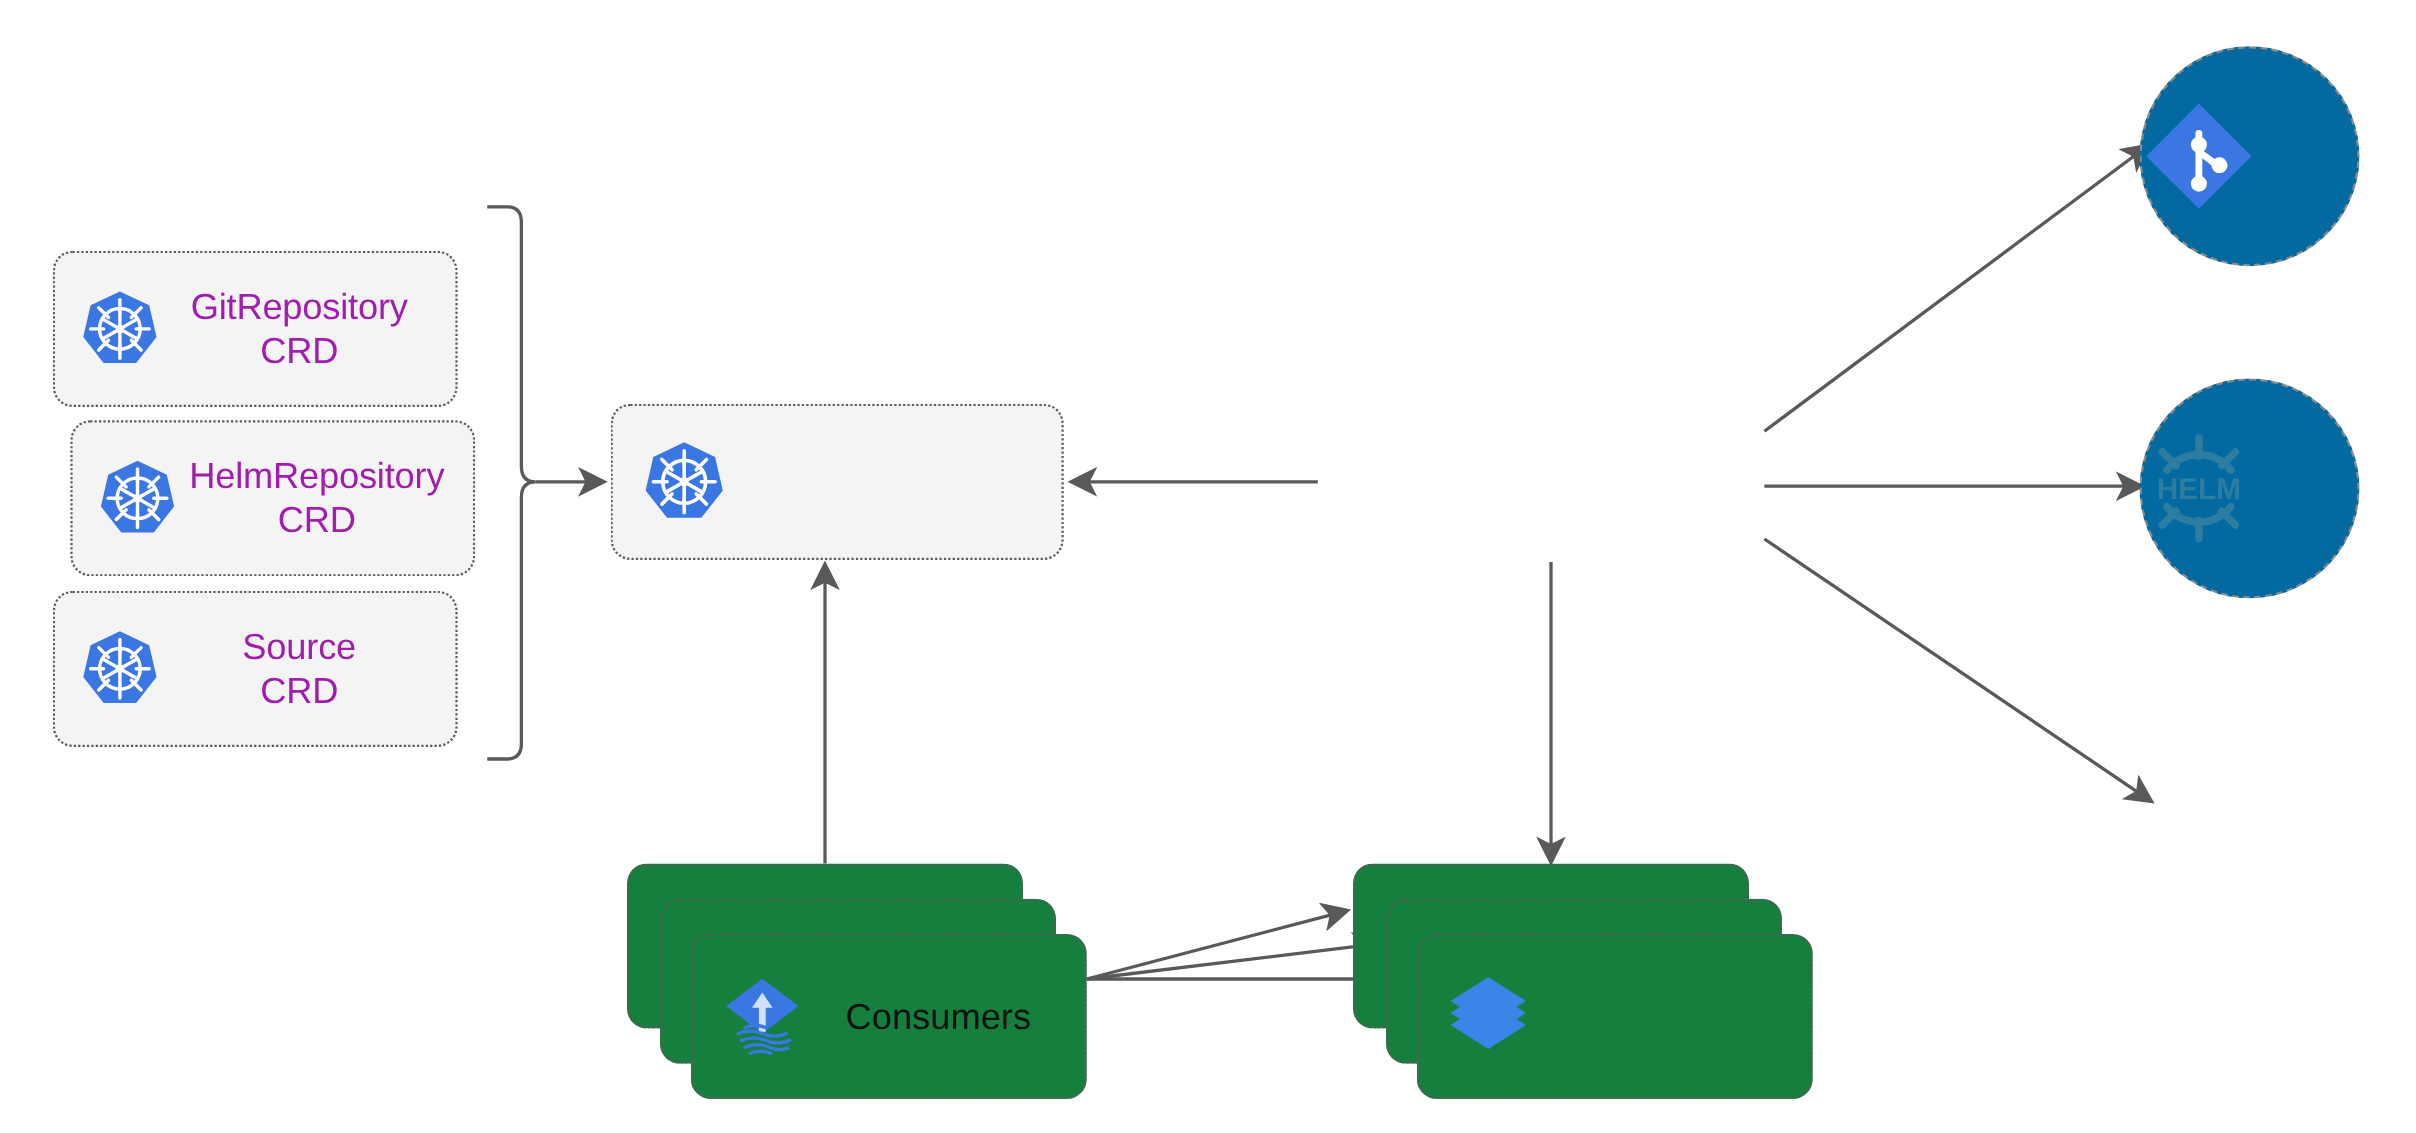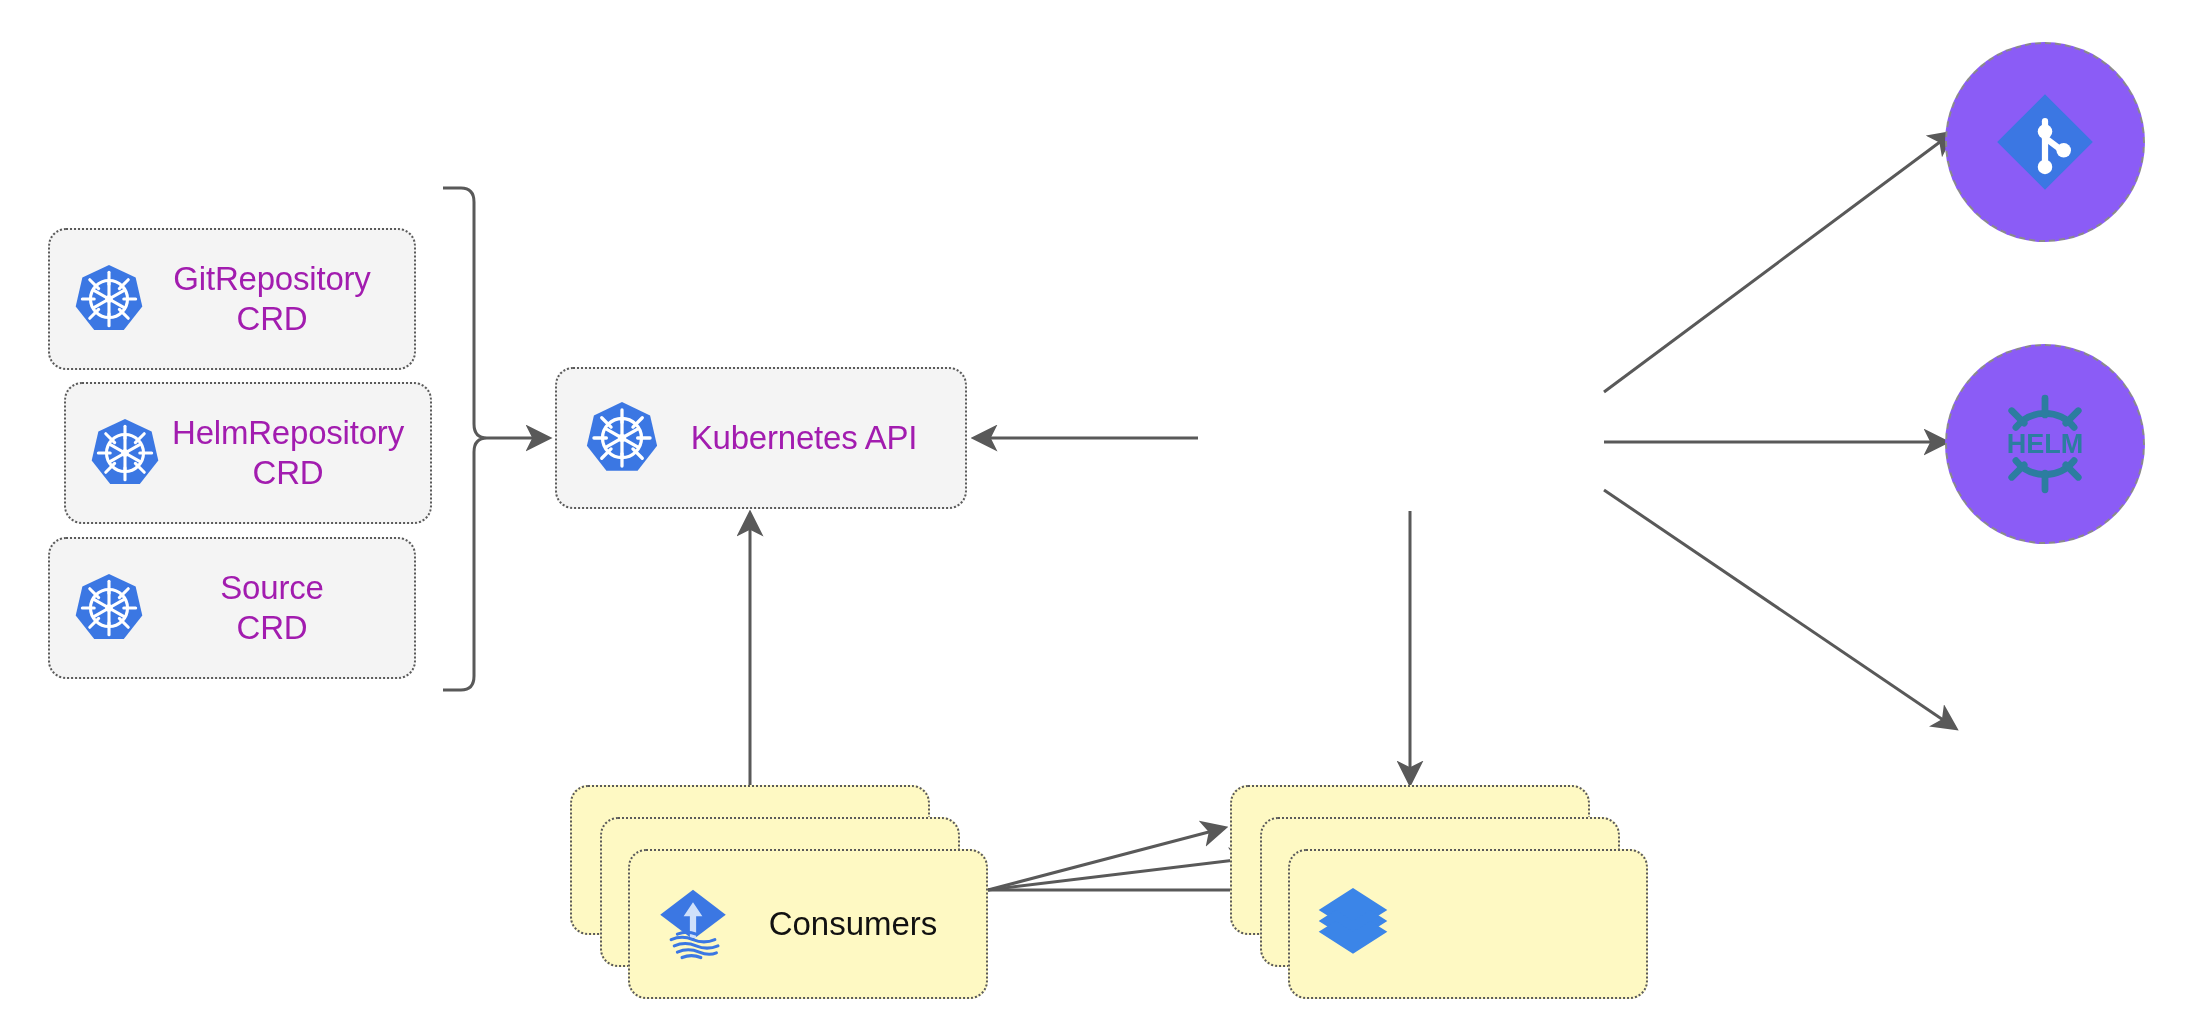--- a/index.html
+++ b/index.html
@@ -46,21 +46,21 @@
   
   .srcctl{left:1200px;top:366px;width:402px;height:143px;padding:0 14px 0 28px;}
   .srcctl .icon{width:80px;height:80px;}
   .srcctl .label{flex:1 1 auto;text-align:center;}
 
   
   .stack{position:absolute;}
   .stack .sheet{
     position:absolute;
     box-sizing:border-box;
-    background:#fef9c3;
+    background:#15803d;
     border:2px dotted #5a5a5a;
     border-radius:18px;
     width:360px;height:150px;
   }
   .stack .sheet.s1{left:0px;  top:0px;}
   .stack .sheet.s2{left:30px; top:32px;}
   .stack .sheet.s3{left:58px; top:64px;
     display:flex;align-items:center;justify-content:flex-start;
     padding:0 12px 0 24px;}
   .stack .sheet.s3 .icon{flex:0 0 auto;width:78px;height:78px;}
@@ -68,22 +68,22 @@
     flex:1 1 auto;text-align:center;color:#111;font-size:33px;line-height:1.2;
   }
 
   
   .circle{
     position:absolute;
     width:200px;height:200px;
     box-sizing:border-box;
     border:2px dashed #8a8a8a;
     border-radius:50%;
-    background:#8b5cf6;
-    display:flex;align-items:center;justify-content:center;
+    background:#0369a1;
+    display:flex;align-items:center;
   }
   .circle .icon{width:104px;height:104px;display:block;}
 
   svg.edges{position:absolute;left:0;top:0;width:2196px;height:1030px;pointer-events:none;}
 </style>
 </head>
 <body>
 
 <div id="diagram">
 
@@ -221,21 +221,20 @@
             <line x1="36" y1="64" x2="24" y2="76"></line>
           <line x1="50" y1="50" x2="50" y2="26"></line>
             <line x1="50" y1="50" x2="71" y2="38"></line>
           <line x1="50" y1="50" x2="71" y2="62"></line>
             <line x1="50" y1="50" x2="50" y2="74"></line>
           <line x1="50" y1="50" x2="29" y2="62"></line>
             <line x1="50" y1="50" x2="29" y2="38"></line>
         </g>
       </svg>
     </span>
-    <span class="label">Kubernetes API</span>
   </div>
 
 
   <div class="stack" style="left:570px;top:785px;">
     <div class="sheet s1"></div>
     <div class="sheet s2"></div>
     <div class="sheet s3">
       <span class="icon">
         <svg viewBox="0 0 100 100" xmlns="http://www.w3.org/2000/svg">
           <path d="M50 6 L92 38 L50 70 L8 38 Z" fill="#3b77e3"></path>

